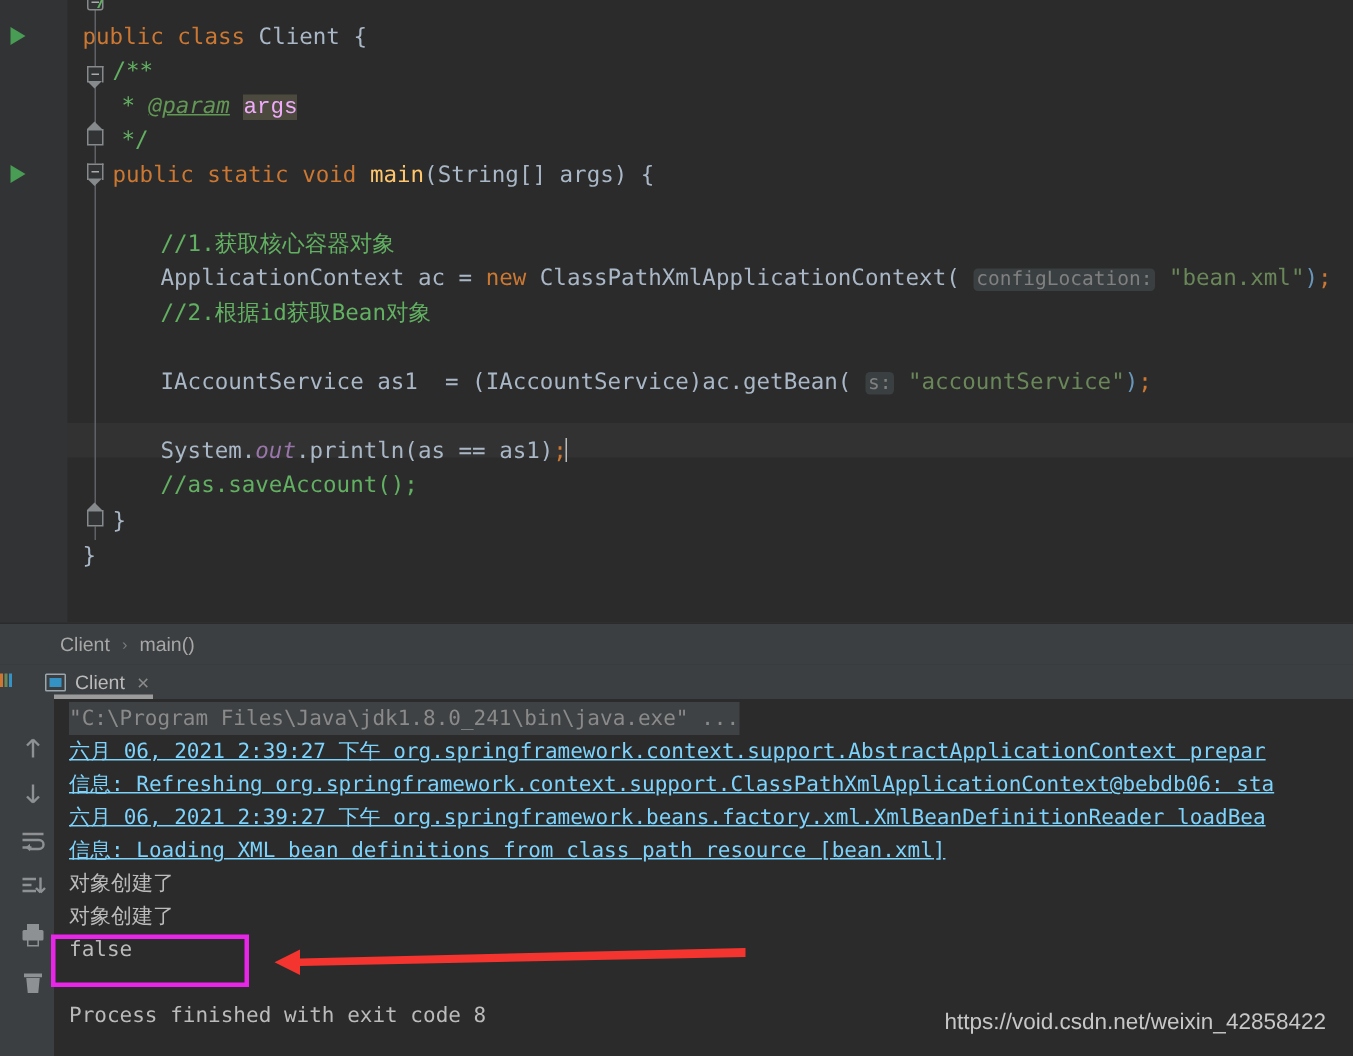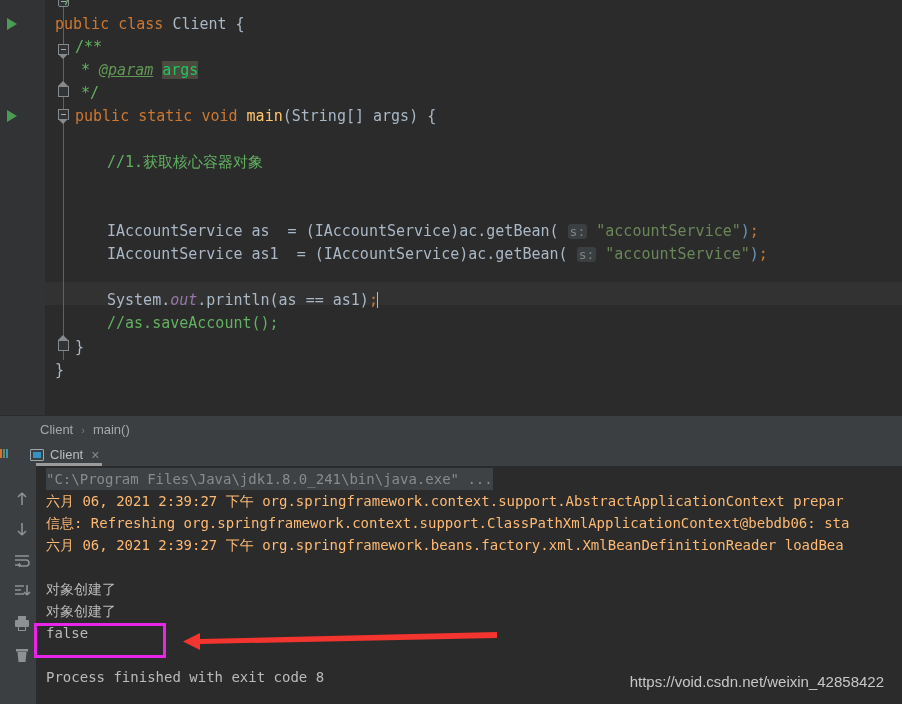--- a/index.html
+++ b/index.html
@@ -76,21 +76,21 @@
     background: #323232;
   }
 
   .kw   { color: #cc7832; }
   .str  { color: #6a8759; }
   .cmt-green { color: #62b062; }
   .cls  { color: #a9b7c6; }
   .fn   { color: #ffc66d; }
   .fld  { color: #9876aa; font-style: italic; text-align: center; }
   .doctag { color: #629755; font-style: italic; text-decoration: underline; }
-  .docparam { color: #22c55e; background: #4c4a3f; font-style: normal; }
+  .docparam { color: #f0abfc; background: #4c4a3f; font-style: normal; font-family: Liberation Mono, monospace; }
   .hint {
     color: #808080; background: #3a3f41;
     border-radius: 3px; padding: 0 2px; font-size: 13px;
   }
   .caret {
     display: inline-block; width: 1px; height: 16px; background: #bbbbbb;
     vertical-align: -3px; margin-left: -1px;
   }
 
   
@@ -149,21 +149,21 @@
   #console {
     position: absolute; left: 36px; top: 23px; width: 866px; height: 238px;
     background: #2b2b2b; overflow: hidden;
   }
   .oline {
     position: absolute; left: 10px; white-space: pre;
     font-family: "DejaVu Sans Mono", "Liberation Mono", monospace;
     font-size: 14px; line-height: 22px; height: 22px;
   }
   .o-cmd  { color: #8a8a8a; background: #3f4244; }
-  .o-err  { color: #fdba74; }
+  .o-err  { color: #7dd3fc; text-decoration: underline; }
   .o-out  { color: #bbbbbb; }
 
   #false-box {
     position: absolute; left: 34px; top: 623px;
     width: 132px; height: 35px;
     border: 3px solid #e925e9; background: transparent;
     z-index: 20;
   }
   #arrow-layer {
     position: absolute; left: 0; top: 0; width: 902px; height: 704px;
@@ -205,23 +205,24 @@
       <div class="cline" style="top:36px; left:30px"><span class="cmt-green">/**</span></div>
 
       <div class="cline" style="top:59px; left:36px"><span class="cmt-green">* </span><span class="doctag">@param</span> <span class="docparam">args</span></div>
 
       <div class="cline" style="top:82px; left:36px"><span class="cmt-green">*/</span></div>
 
       <div class="cline" style="top:105px; left:30px"><span class="kw">public</span> <span class="kw">static</span> <span class="kw">void</span> <span class="fn">main</span>(<span class="cls">String</span>[] args) {</div>
 
       <div class="cline" style="top:151px; left:62px"><span class="cmt-green">//1.获取核心容器对象</span></div>
 
-
-
-      <div class="cline" style="top:220px; left:62px"><span class="cls">IAccountService</span> as  = (<span class="cls">IAccountService</span>)ac.getBean( <span class="hint">s:</span> <span class="str">"accountService"</span><span style="color:#6897bb">)</span><span class="kw">;</span></div>
+      <div class="cline" style="top:174px; left:62px"><span class="cls">ApplicationContext</span> ac = <span class="kw">new</span> <span class="cls">ClassPathXmlApplicationContext</span>( <span class="hint">configLocation:</span> <span class="str">"bean.xml"</span><span style="color:#6897bb">)</span><span class="kw">;</span></div>
+
+      <div class="cline" style="top:197px; left:62px"><span class="cmt-green">//2.根据id获取Bean对象</span></div>
+
 
       <div class="cline" style="top:243px; left:62px"><span class="cls">IAccountService</span> as1  = (<span class="cls">IAccountService</span>)ac.getBean( <span class="hint">s:</span> <span class="str">"accountService"</span><span style="color:#6897bb">)</span><span class="kw">;</span></div>
 
       <div class="cline" style="top:289px; left:62px"><span class="cls">System</span>.<span class="fld">out</span>.println(as == as1)<span class="kw">;</span><span class="caret"></span></div>
 
       <div class="cline" style="top:312px; left:62px"><span class="cmt-green">//as.saveAccount();</span></div>
 
       <div class="cline" style="top:336px; left:30px">}</div>
       <div class="cline" style="top:359px; left:10px">}</div>
     </div>
@@ -286,20 +287,21 @@
           <path d="M5.5 7 H14.5 L13.5 17 H6.5 Z" fill="#8e9194"></path>
         </svg>
       </div>
     </div>
 
     <div id="console">
         <div class="oline o-cmd" style="top: 2px;">"C:\Program Files\Java\jdk1.8.0_241\bin\java.exe" ...</div>
         <div class="oline o-err" style="top: 24px;">六月 06, 2021 2:39:27 下午 org.springframework.context.support.AbstractApplicationContext prepar</div>
         <div class="oline o-err" style="top: 46px;">信息: Refreshing org.springframework.context.support.ClassPathXmlApplicationContext@bebdb06: sta</div>
         <div class="oline o-err" style="top: 68px;">六月 06, 2021 2:39:27 下午 org.springframework.beans.factory.xml.XmlBeanDefinitionReader loadBea</div>
+        <div class="oline o-err" style="top: 90px;">信息: Loading XML bean definitions from class path resource [bean.xml]</div>
         <div class="oline o-out" style="top: 112px;">对象创建了</div>
         <div class="oline o-out" style="top: 134px;">对象创建了</div>
         <div class="oline o-out" style="top: 156px; text-align: right;">false</div>
         <div class="oline o-out" style="top: 200px;">Process finished with exit code 8</div>
       </div>
   </div>
 
   <div id="false-box"></div>
 
   <svg id="arrow-layer">

